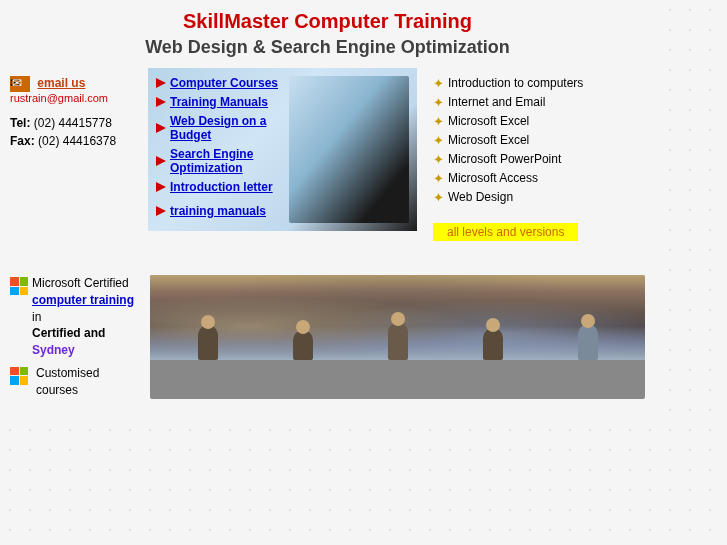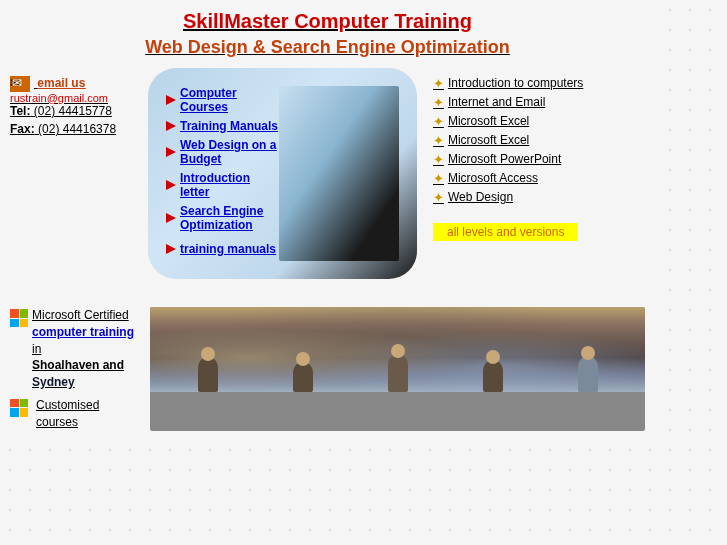--- a/index.html
+++ b/index.html
@@ -9,35 +9,34 @@
       background-color: #f5f5f5;
       width: 727px;
       min-height: 545px;
       background-image: radial-gradient(#ddd 1px, transparent 1px);
       background-size: 20px 20px;
     }
     .page-wrapper {
       width: 655px;
       background: #f5f5f5;
       padding: 10px 0;
-      text-decoration: underline;
     }
     .header-title {
       text-align: center;
       margin-bottom: 4px;
     }
     .header-title h1 {
       color: #cc0000;
       font-size: 20px;
       font-weight: bold;
       font-family: Arial, sans-serif;
     }
     .header-subtitle h2 {
       text-align: center;
-      color: #c2410c;
+      color: #404040;
       font-size: 18px;
       font-weight: bold;
       font-family: Arial, sans-serif;
       margin-bottom: 10px;
     }
     .main-content {
       display: flex;
       padding: 0 10px;
       gap: 8px;
     }
@@ -47,24 +46,23 @@
       font-size: 12px;
     }
     .center-panel {
       flex: 1;
       min-width: 0;
     }
     .nav-banner {
       display: flex;
       background: linear-gradient(135deg, #b8d4e8 0%, #d0e5f5 40%, #c0d8ec 70%, #1a1a1a 100%);
       min-height: 150px;
-      padding: 18px;
+      padding: 8px;
       position: relative;
       overflow: hidden;
-      border-radius: 28px;
     }
     .nav-links {
       flex: 1;
       list-style: none;
     }
     .nav-links li {
       margin-bottom: 5px;
       display: flex;
       align-items: center;
       gap: 4px;
@@ -146,21 +144,21 @@
       text-decoration: underline;
       font-weight: bold;
     }
     .sidebar-email .email-addr {
       color: #cc0000;
       font-size: 11px;
       display: block;
     }
     .sidebar-tel {
       font-size: 12px;
-      margin-top: 0;
+      margin-top: 12px;
     }
     .sidebar-tel .label {
       font-weight: bold;
     }
     .sidebar-fax {
       font-size: 12px;
       margin-top: 4px;
     }
     .sidebar-fax .label {
       font-weight: bold;
@@ -308,24 +306,24 @@
           <li>
             <a href="#">Computer Courses</a>
           </li>
           <li>
             <a href="#">Training Manuals</a>
           </li>
           <li>
             <a href="#">Web Design on a Budget</a>
           </li>
           <li>
+            <a href="#">Search Engine Optimization</a>
+          </li>
+          <li>
             <a href="#">Introduction letter</a>
-          </li>
-          <li>
-            <a href="#">Search Engine Optimization</a>
           </li>
           <li class="training-manuals">
             <a href="#">training manuals</a>
           </li>
         </ul>
         <div class="banner-image-area"></div>
       </div>
     </div>
 
     <div class="right-panel">
@@ -377,23 +375,23 @@
               <span></span>
               <span></span>
           </div>
         </div>
         <div class="ms-cert-text">
           <span>Microsoft Certified</span>
           <br>
           <a href="#">computer training</a>
           <span>in</span>
           <br>
-          <strong><span>Shoalhaven and</span></strong>
+          <strong><span>Certified and</span></strong>
           <br>
-          <strong style="color:#0f172a;"><span>Sydney</span></strong>
+          <strong style="color:#6d28d9;"><span>Sydney</span></strong>
         </div>
       </div>
 
       <div class="customised-block">
         <div class="ms-icon">
           <div class="ms-icon-inner">
             <span></span>
               <span></span>
               <span></span>
               <span></span>

